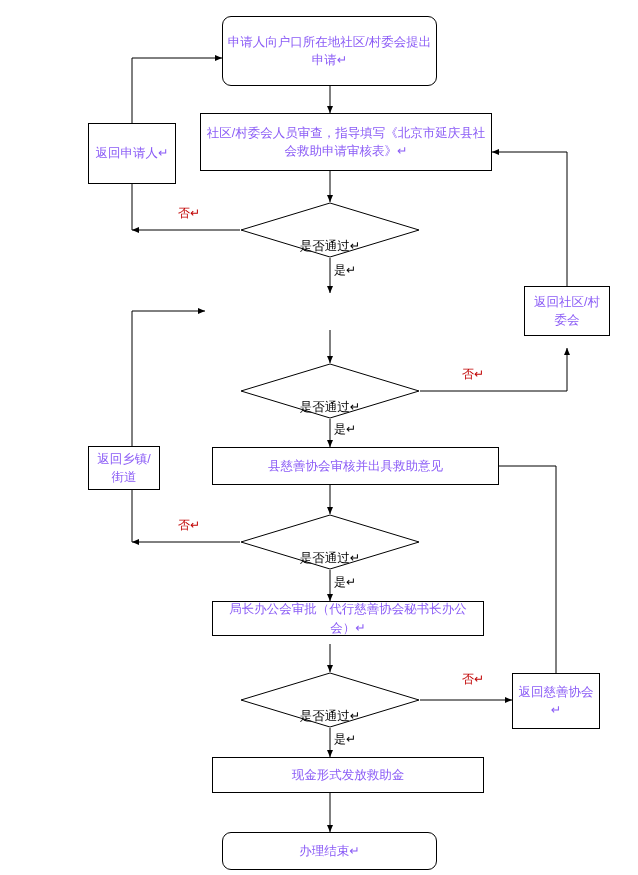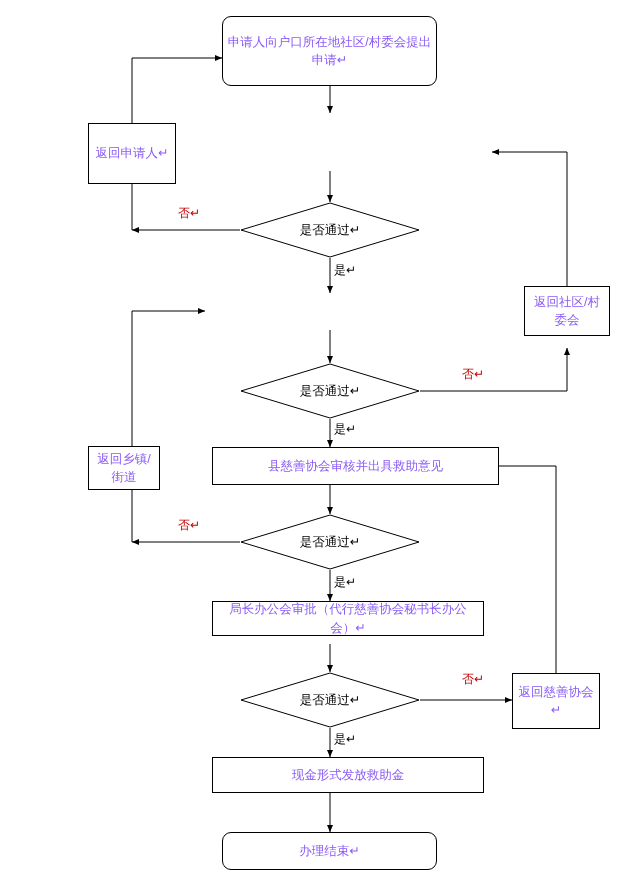--- a/index.html
+++ b/index.html
@@ -34,21 +34,21 @@
   }
   .diamond-wrap {
     position: absolute;
   }
   .diamond-wrap svg {
     display: block;
   }
   .diamond-label {
     position: absolute;
     left: 0;
-    top: 0;
+    top: 16px;
     width: 100%;
     height: 100%;
     display: flex;
     align-items: center;
     justify-content: center;
     font-size: 12.5px;
     color: #000000;
     pointer-events: none;
   }
   .edge-label {
@@ -120,20 +120,23 @@
       <path d="M330,728 L330,757" marker-end="url(#arrow)"></path>
 
       <path d="M330,793 L330,832" marker-end="url(#arrow)"></path>
     </g>
   </svg>
 
   <div class="box rounded" style="left:222px; top:16px; width:215px; height:70px;">
     <span>申请人向户口所在地社区/村委会提出申请↵</span>
   </div>
 
+  <div class="box" style="left:200px; top:113px; width:292px; height:58px;">
+    <span>社区/村委会人员审查，指导填写《北京市延庆县社会救助申请审核表》↵</span>
+  </div>
 
   <div class="box" style="left:88px; top:123px; width:88px; height:61px;">
     <span>返回申请人↵</span>
   </div>
 
   <div class="diamond-wrap" style="left:240px; top:202px; width:180px; height:56px;">
     <svg width="180" height="56" viewBox="0 0 180 56">
       <polygon points="90,1 179,28 90,55 1,28" fill="#ffffff" stroke="#000000" stroke-width="1"></polygon>
     </svg>
     <div class="diamond-label">是否通过↵</div>

